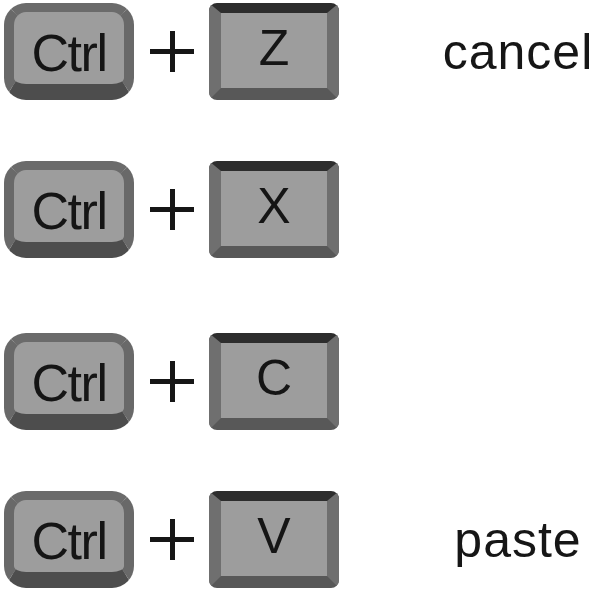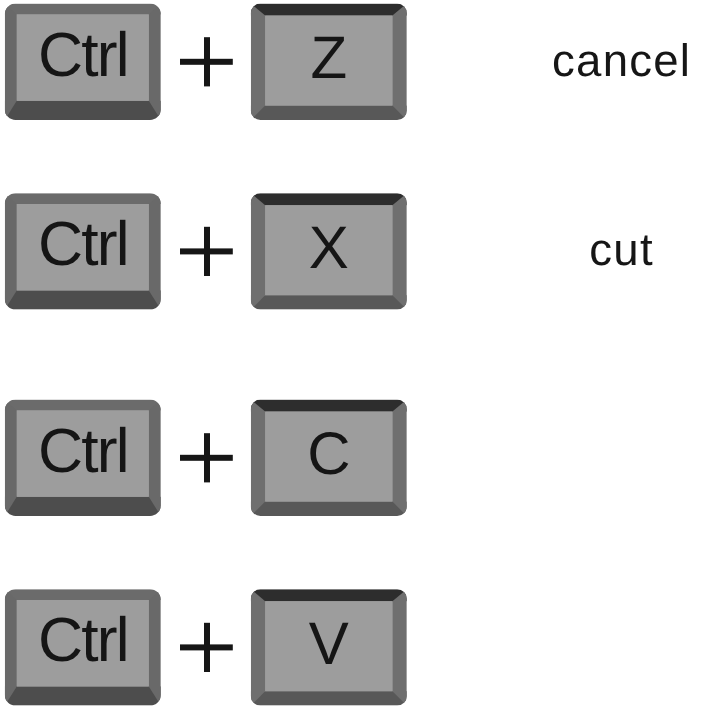--- a/index.html
+++ b/index.html
@@ -34,21 +34,22 @@
     background: #9d9d9d;
     display: flex;
     align-items: center;
     justify-content: center;
   }
   .key-ctrl {
     left: 4px;
     width: 130px;
     border-width: 9px 10px 16px 10px;
     border-color: #6b6b6b #696969 #4d4d4d #696969;
-    border-radius: 9px;
+    border-radius: 22px;
+    align-items: flex-end;
   }
   .key-letter {
     left: 209px;
     width: 130px;
     border-width: 10px 12px 12px 12px;
     border-color: #2d2d2d #6f6f6f #585858 #6f6f6f;
     border-radius: 8px;
   }
   .key-label {
     color: #151515;
@@ -100,21 +101,21 @@
   
   .action {
     position: absolute;
     left: 436px;
     top: 0;
     width: 164px;
     height: 97px;
     display: flex;
     align-items: center;
     justify-content: center;
-    font-size: 38px;
+    font-size: 50px;
     letter-spacing: 1px;
     color: #161616;
     white-space: nowrap;
   }
 </style>
 </head>
 <body>
 
 <div class="stage">
 
@@ -144,21 +145,20 @@
       <i class="bar-h"></i>
       <i class="bar-v"></i>
     </div>
     <div class="key key-letter">
       <span class="key-label">X</span>
     </div>
     <div class="equals">
       <i class="line"></i>
       <i class="line"></i>
     </div>
-    <div class="action">cut</div>
   </div>
 
   <div class="row row-3">
     <div class="key key-ctrl">
       <span class="key-label">Ctrl</span>
     </div>
     <div class="plus">
       <i class="bar-h"></i>
       <i class="bar-v"></i>
     </div>
@@ -179,15 +179,16 @@
       <i class="bar-h"></i>
       <i class="bar-v"></i>
     </div>
     <div class="key key-letter">
       <span class="key-label">V</span>
     </div>
     <div class="equals">
       <i class="line"></i>
       <i class="line"></i>
     </div>
+    <div class="action">paste</div>
   </div>
 
 </div>
 
 </body></html>

